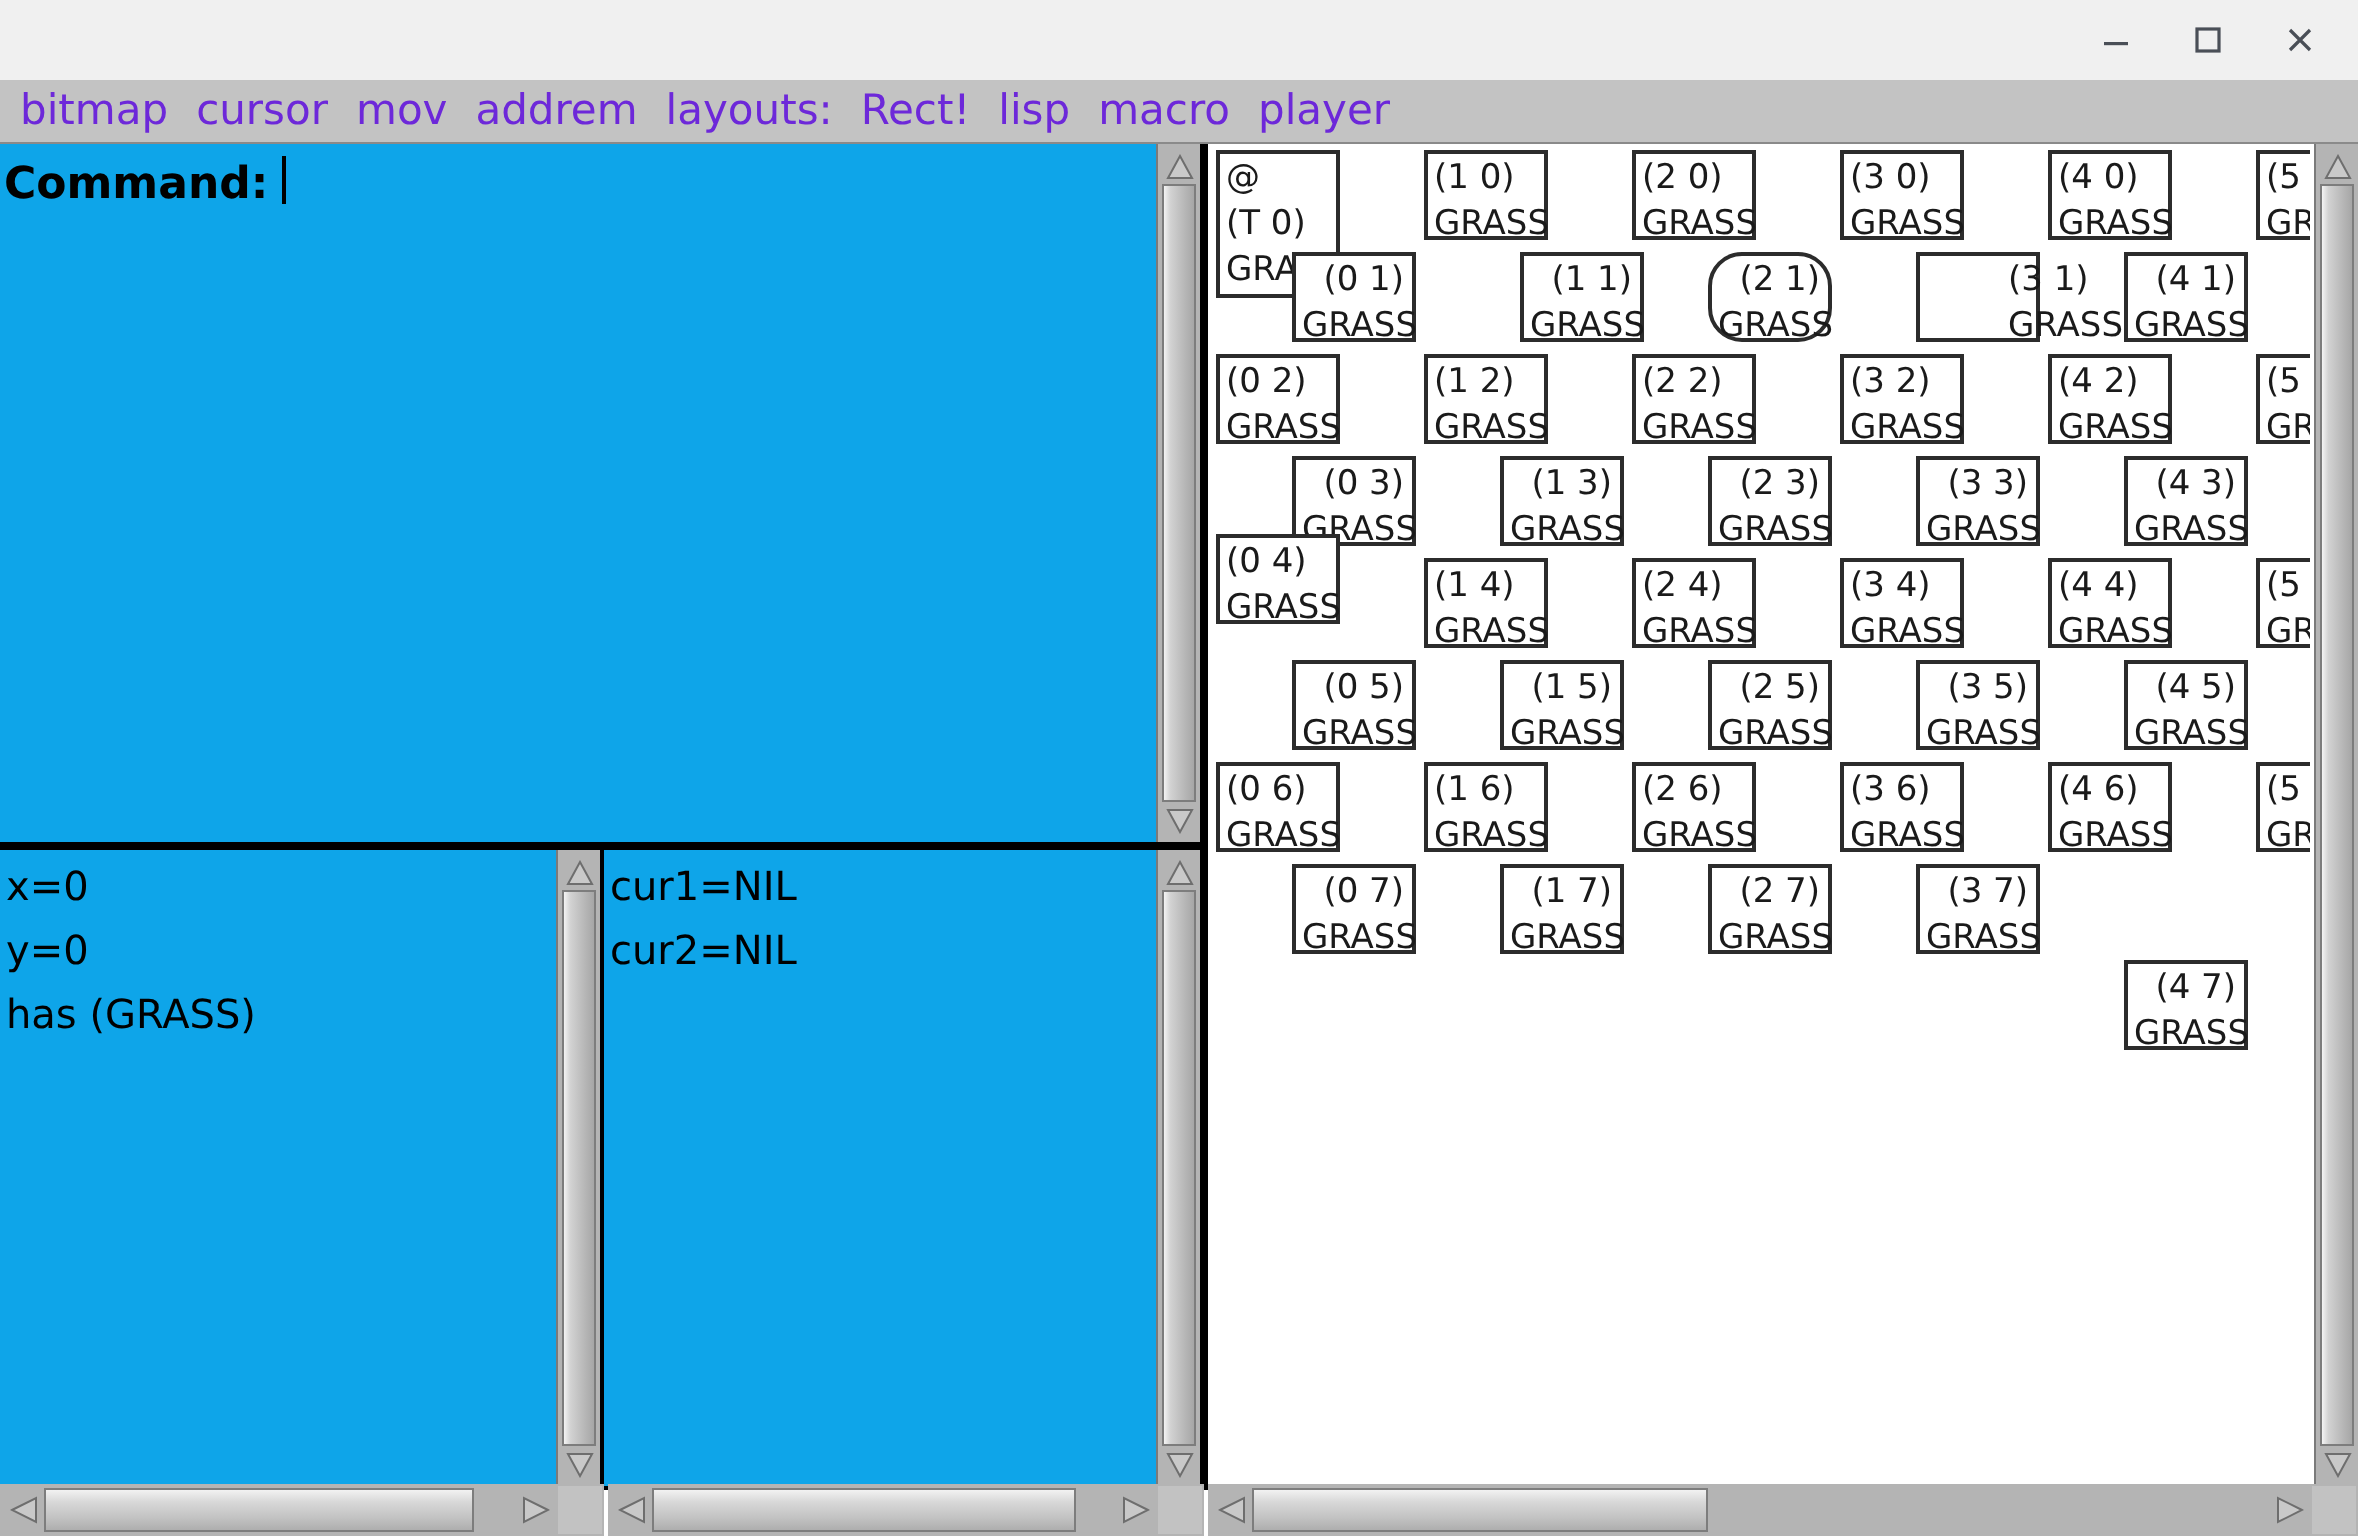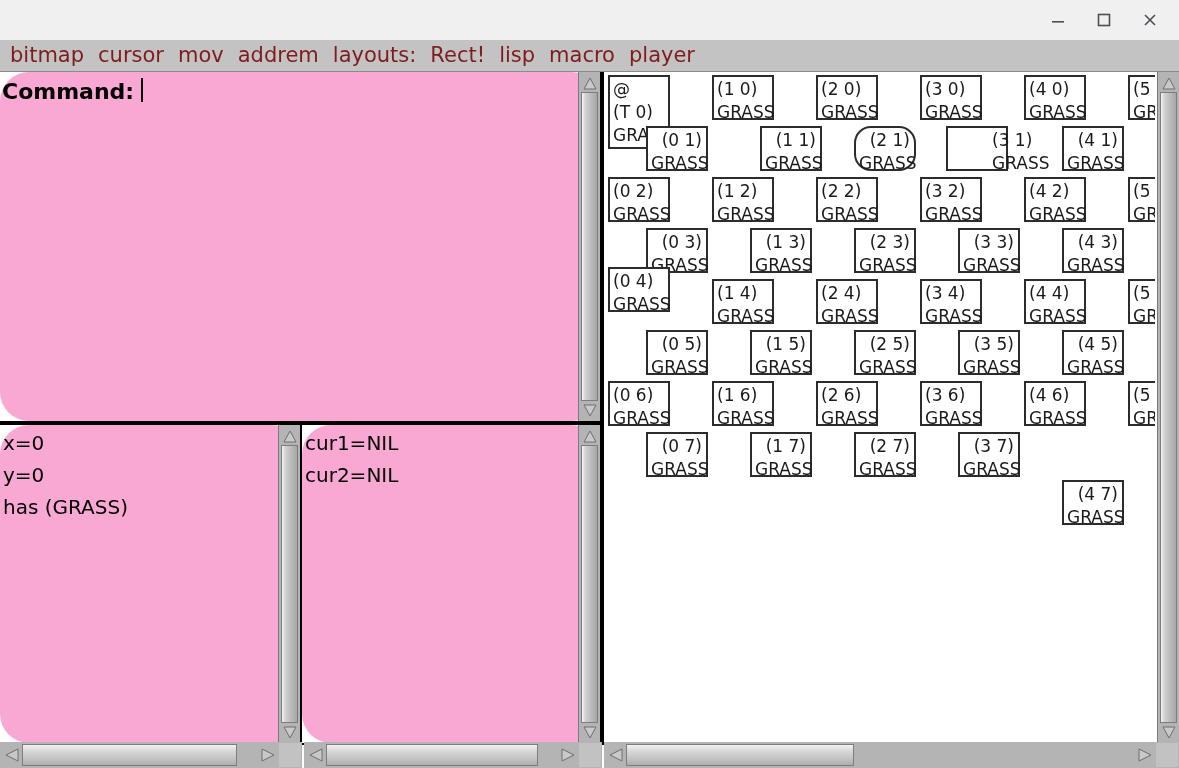--- a/index.html
+++ b/index.html
@@ -28,28 +28,28 @@
 
   
   .menubar{
     position:absolute;left:0;top:40px;width:1179px;height:32px;
     background:#c3c3c3;
     display:flex;align-items:center;
     box-sizing:border-box;padding-left:3px;
     border-bottom:1px solid #8a8a8a;
   }
   .menuitem{
-    font-size:21px;color:#7f1d1d;line-height:1;
+    font-size:21px;color:#6d28d9;line-height:1;
     padding:0 7px;white-space:nowrap;
     font-family:"DejaVu Sans","Liberation Sans",sans-serif;
   }
 
   
   .pane{position:absolute;background:#ffffff;box-sizing:border-box;border:2px solid #000;}
-  .paneinner{position:absolute;left:0;top:0;right:0;bottom:0;overflow:hidden;background:#f9a8d4;border-radius:29px;}
+  .paneinner{position:absolute;left:0;top:0;right:0;bottom:0;overflow:hidden;background:#0ea5e9;}
 
   
   #cmdpane{left:0;top:72px;width:602px;height:351px;border:2px solid #000;border-left:0;border-top:0;}
   .cmdline{
     position:absolute;left:2px;top:3px;
     font-size:22px;font-weight:bold;color:#000;white-space:nowrap;
     display:flex;align-items:baseline;
   }
   .caret{
     display:inline-block;width:2px;height:24px;background:#000;
@@ -258,21 +258,21 @@
           <div class="ln r">GRASS</div>
         </div>
         <div class="cell" style="left: 156px; top: 54px;">
           <div class="ln r">(1 1)</div>
           <div class="ln r">GRASS</div>
         </div>
         <div class="cell" style="left: 250px; top: 54px; border-radius: 17px;">
           <div class="ln r">(2 1)</div>
           <div class="ln r">GRASS</div>
         </div>
-        <div class="cell" style="left: 342px; top: 54px; padding-left: 44px;">
+        <div class="cell" style="left: 354px; top: 54px; padding-left: 44px;">
           <div class="ln r">(3 1)</div>
           <div class="ln r">GRASS</div>
         </div>
         <div class="cell" style="left: 458px; top: 54px;">
           <div class="ln r">(4 1)</div>
           <div class="ln r">GRASS</div>
         </div>
         <div class="cell" style="left: 4px; top: 105px;">
           <div class="ln">(0 2)</div>
           <div class="ln">GRASS</div>

